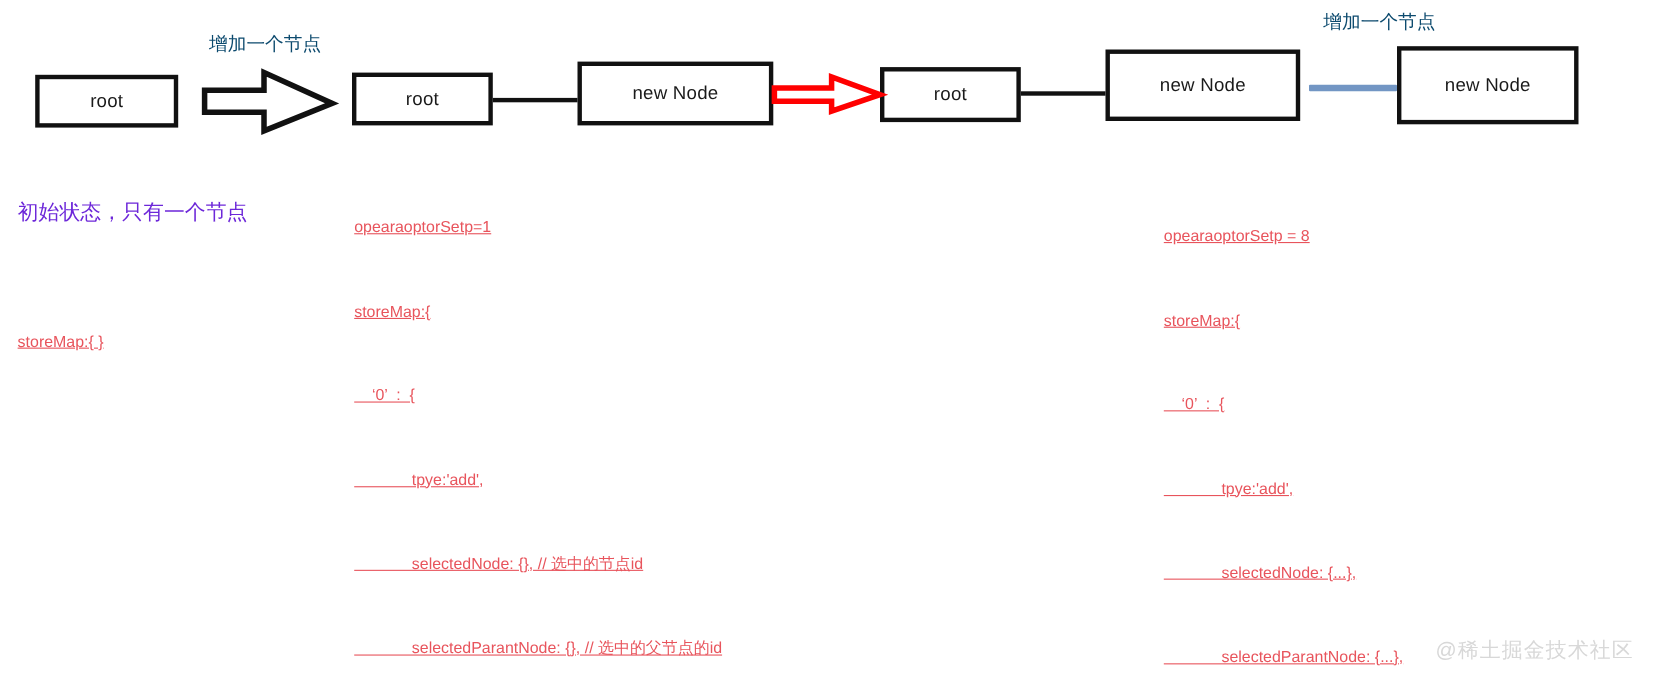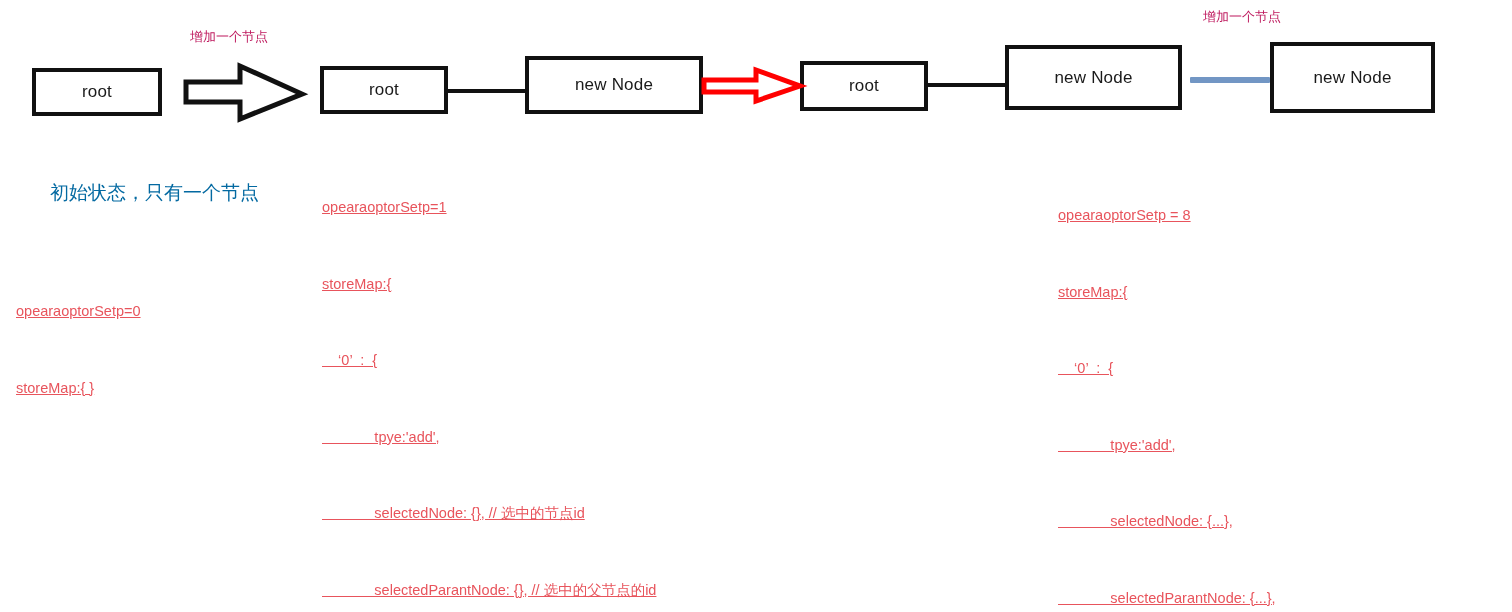--- a/index.html
+++ b/index.html
@@ -31,29 +31,28 @@
   .conn{position:absolute;z-index:4;}
   .conn.black{background:#111111;height:4px;}
   .conn.blue{background:#7296c4;height:6px;border-radius:1px;}
 
   
   .tblock{position:absolute;z-index:6;white-space:pre;}
   .line{white-space:pre;text-decoration:underline;}
   .black{color:#141414;}
   .lbl{
     position:absolute;z-index:6;
-    color:#be185d;
-    font-size:13px;
+    color:#0c4a6e;
+    font-size:17px;
     white-space:nowrap;
   }
   .head-cn{
     font-size:19px;
-    color:#0369a1;
+    color:#6d28d9;
     white-space:nowrap;
-    margin-left:34px;
   }
   .code{
     font-size:14.5px;
     line-height:25.5px;
     color:#e8545c;
   }
   .code.right{line-height:25.5px;}
 
   
   .watermark{
@@ -112,21 +111,20 @@
 
       <polygon points="186,82 240,82 240,66 302,94 240,119 240,102 186,102" fill="#ffffff" stroke="#111111" stroke-width="5" stroke-linejoin="miter"></polygon>
 
       <polygon points="704,80 756,80 756,70 800,86 756,101 756,92 704,92" fill="#ffffff" stroke="#ff0000" stroke-width="5" stroke-linejoin="miter"></polygon>
     </svg>
   </div>
 
   <div class="tblock" style="left:16px;top:144px;">
     <div class="head-cn">初始状态，只有一个节点</div>
     <div class="code" style="margin-top:6px;">
-      <div class="line">opearaoptorSetp=0</div>
       <div class="line">storeMap:{ }</div>
     </div>
   </div>
 
   <div class="tblock code" style="left:322px;top:144px;">
     <div class="line">opearaoptorSetp=1</div>
     <div class="line">storeMap:{</div>
     <div class="line">    ‘0’  :  {</div>
     <div class="line">             tpye:'add',</div>
     <div class="line">             selectedNode: {}, // 选中的节点id</div>
@@ -151,14 +149,15 @@
     
     
     
     
     
     
     
     
   </div>
 
+  <div class="watermark" style="left:1305px;top:578px;">@稀土掘金技术社区</div>
 
 </div>
 
 </body></html>

